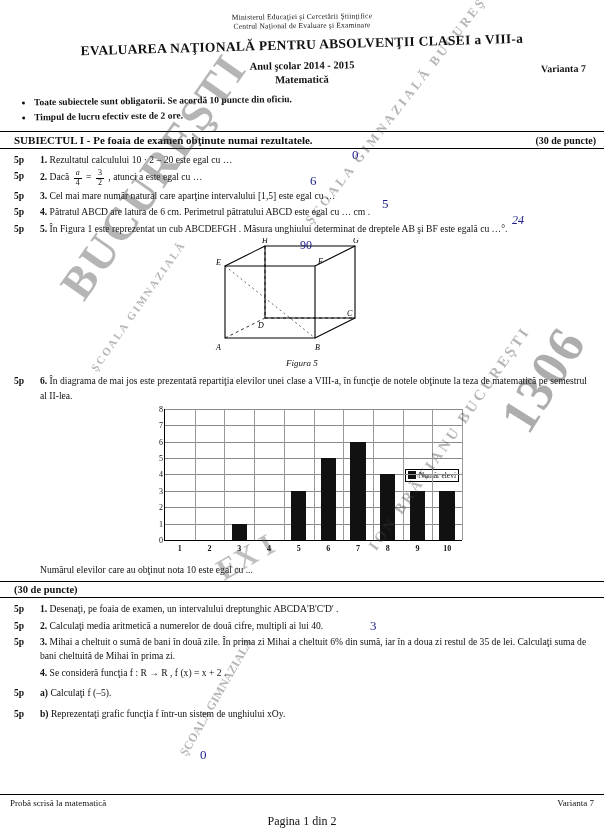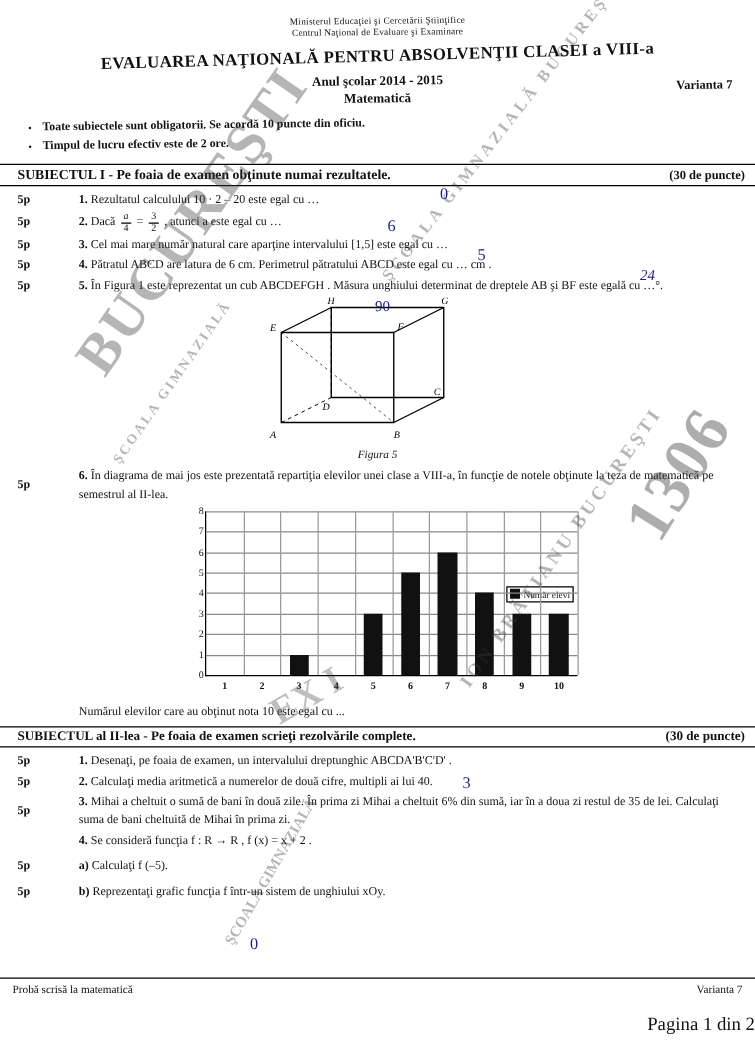--- a/index.html
+++ b/index.html
@@ -69,25 +69,24 @@
     margin-top:4px;
     border-top:1.2px solid #000;
     border-bottom:1.2px solid #000;
     padding:2px 8px 2px 14px;
     font-size:10.5px;font-weight:bold;
     display:flex;justify-content:space-between;align-items:baseline;
   }
   
   .items{padding:4px 14px 0 14px;}
   .row{
-    display:flex;align-items:center;
+    display:flex;align-items:flex-start;
     font-size:9.6px;
     line-height:1.5;
     margin-bottom:2px;
-    gap:23px;
   }
   .pp{
     width:26px;flex:0 0 26px;
     font-weight:bold;font-size:9.6px;
     padding-top:0px;
   }
   .txt{flex:1;}
   .txt b{font-weight:bold;}
   .it{font-style:italic;}
   .frac{
@@ -137,21 +136,21 @@
   .legend .sw{width:8px;height:8px;background:#111;display:inline-block;}
   
   .footer{
     position:absolute;left:0;right:0;bottom:8px;
     border-top:1.2px solid #000;
     padding-top:3px;
     font-size:9px;
   }
   .footer .inner{display:flex;justify-content:space-between;padding:0 10px;}
   .footer .center{
-    text-align:right;font-size:15px;margin-top:16px;
+    text-align:center;font-size:12px;margin-top:6px;
   }
   
   .wm{
     position:absolute;
     color:rgba(60,60,60,.38);
     font-family:"Liberation Serif", serif;
     font-weight:bold;
     pointer-events:none;
     white-space:nowrap;
   }
@@ -336,21 +335,20 @@
   </div>
 
   <div class="items" style="padding-top:4px;">
     <div class="row">
       <div class="pp"></div>
       <div class="txt">Numărul elevilor care au obţinut nota 10 este egal cu ...</div>
     </div>
   </div>
 
   <div class="sect2">
-    <span>SUBIECTUL al II-lea - Pe foaia de examen scrieţi rezolvările complete.</span>
     <span class="pts">(30 de puncte)</span>
   </div>
 
   <div class="items">
     <div class="row">
       <div class="pp">5p</div>
       <div class="txt">
         <b>1.</b>
         <span>Desenaţi, pe foaia de examen, un intervalului dreptunghic ABCDA'B'C'D' .</span>
       </div>

